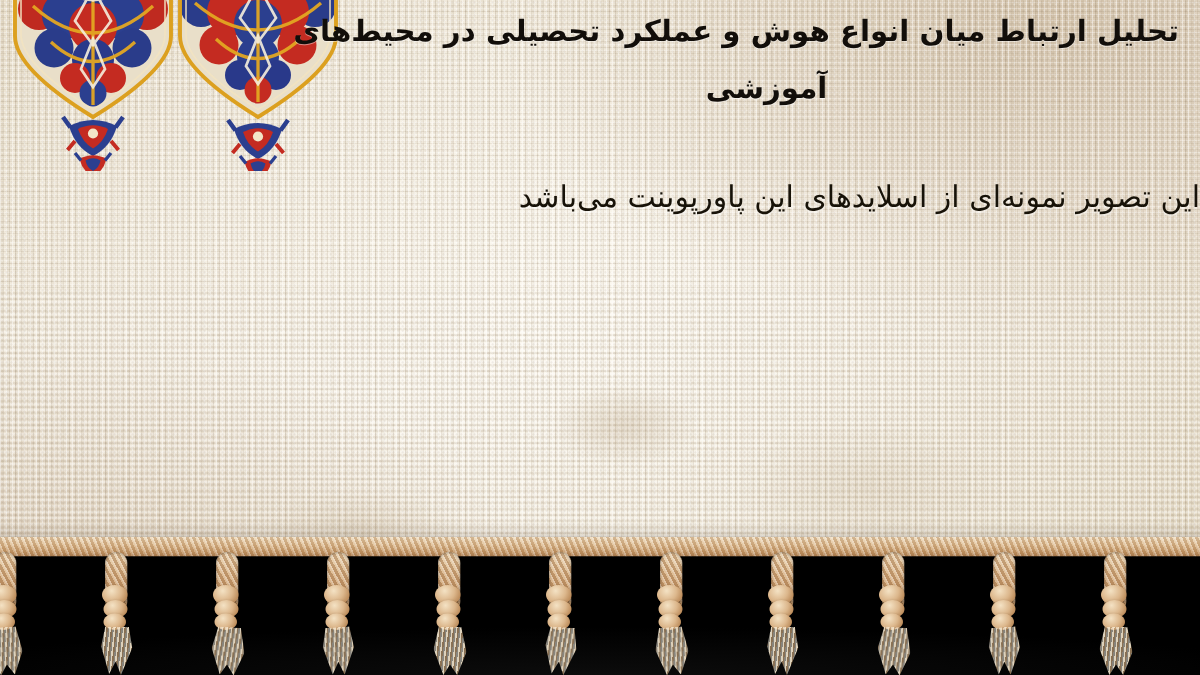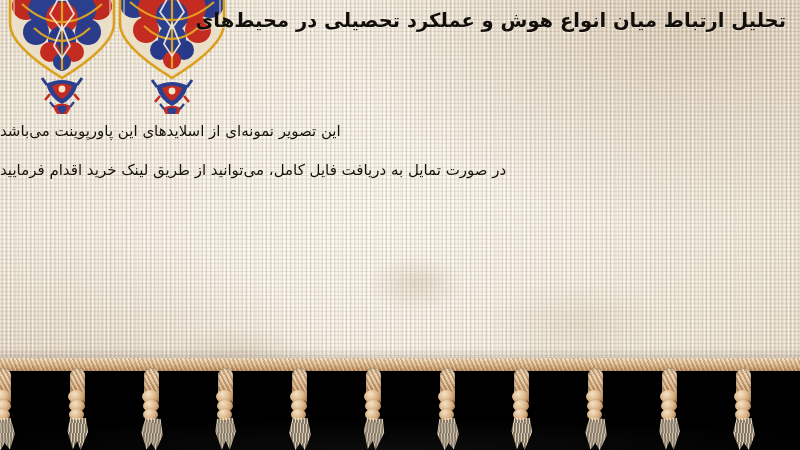--- a/index.html
+++ b/index.html
@@ -87,23 +87,23 @@
     text-shadow:0 1px 0 rgba(255,255,255,.45);
     direction:rtl;
   }
   .title .ln{ display:block; white-space:nowrap; }
   .title .ln.l2{ padding-right:0; padding-left:0; }
 
   
   .body-block{
     position:absolute;
     top:112px; left:0; right:0;
-    text-align:left;
+    text-align:right;
     color:#171208;
-    font-size:15px;
+    font-size:20px;
     line-height:39px;
     direction:rtl;
     text-shadow:0 1px 0 rgba(255,255,255,.42);
   }
   .body-block .bl{ display:block; white-space:nowrap; }
 
   
   .bottom-band{
     position:absolute; left:0; right:0; bottom:0;
     height:88px;
@@ -317,25 +317,25 @@
           <path d="M-5 1 Q0 -2 5 1 Q4 6 0 8 Q-4 6 -5 1 Z" fill="#2b3f8f"></path>
           <path d="M-8 1 L-12 -4 M8 1 L12 -4" stroke="#2b3f8f" stroke-width="2.2"></path>
           <rect x="-1.6" y="11" width="3.2" height="5" fill="#c42b21"></rect>
         </g>
       </svg>
     </div>
   </div>
 
   <h1 class="title">
     <span class="ln l1">تحلیل ارتباط میان انواع هوش و عملکرد تحصیلی در محیط‌های</span>
+    <span class="ln l2">آموزشی</span>
   </h1>
 
   <div class="body-block">
     <span class="bl">این تصویر نمونه‌ای از اسلایدهای این پاورپوینت می‌باشد</span>
-    <span class="bl">در صورت تمایل به دریافت فایل کامل، می‌توانید از طریق لینک خرید اقدام فرمایید</span>
   </div>
 
   <div class="band-shadow"></div>
   <div class="bottom-band"></div>
   <div class="rope-band"></div>
   <div class="fringe" id="fringe">
       <div class="knot-group" style="left: -18px;">
         <div class="knot"></div>
         <div class="bead b1"></div>
         <div class="bead b2"></div>

